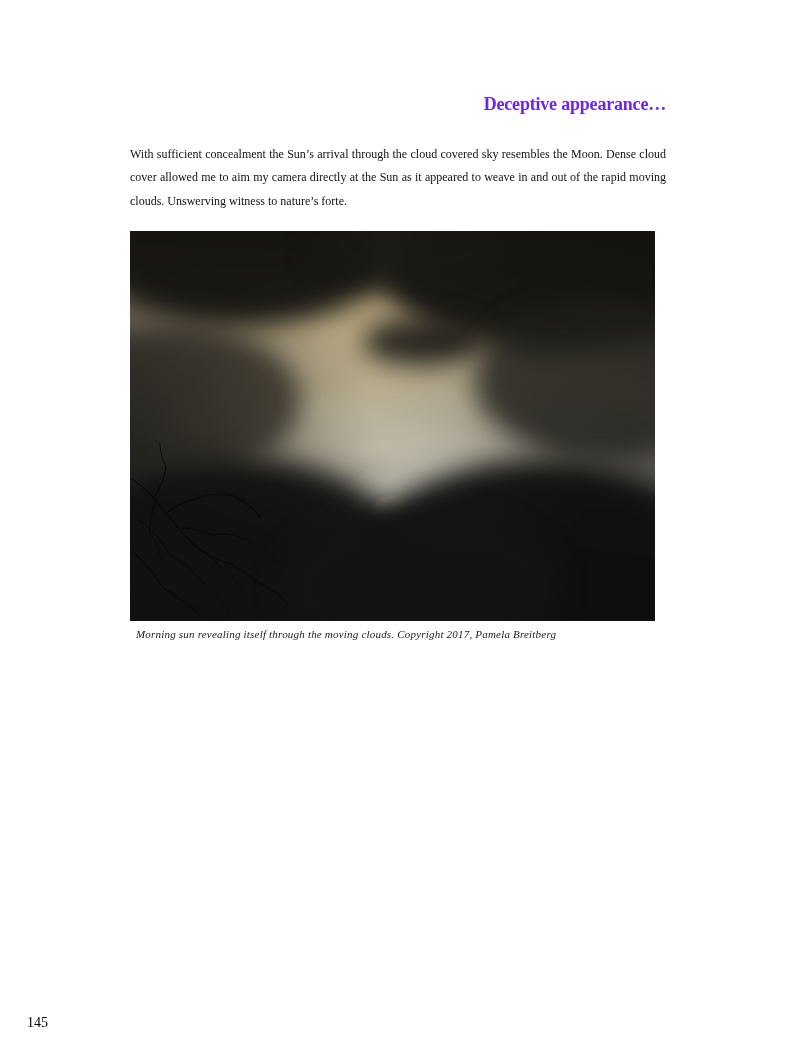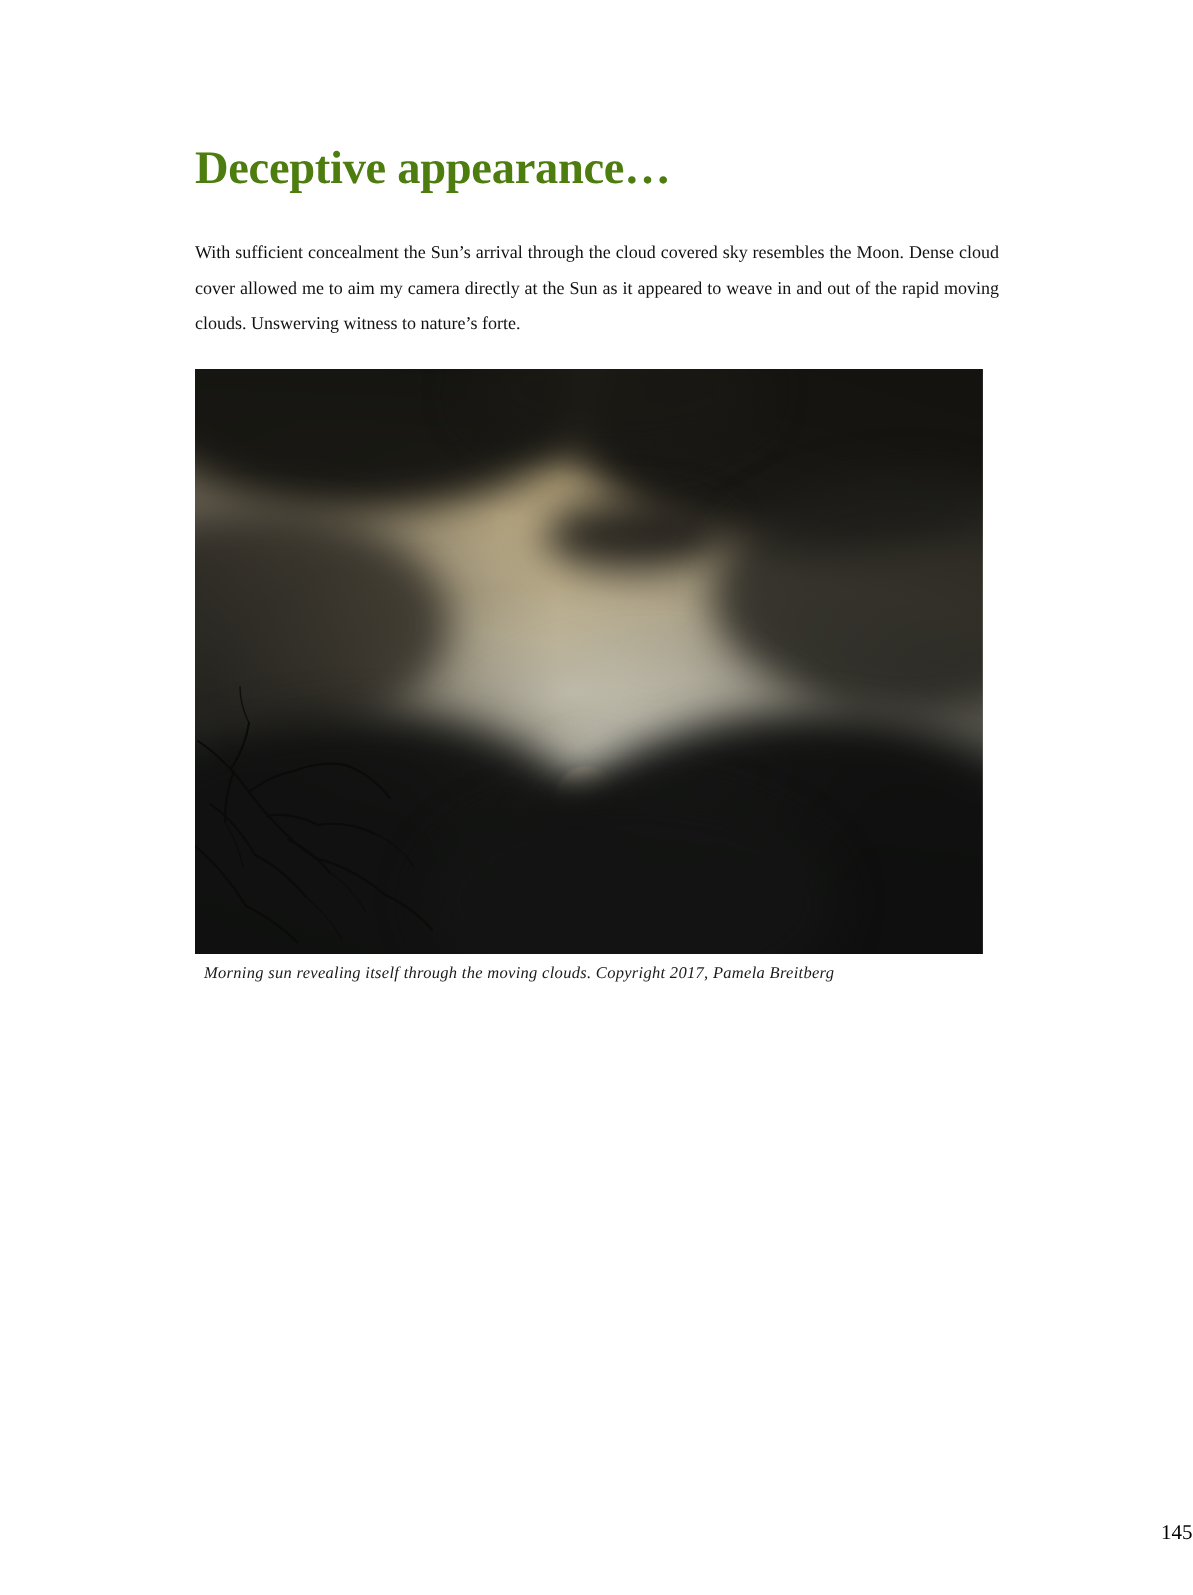--- a/index.html
+++ b/index.html
@@ -25,25 +25,26 @@
   .content {
     position: absolute;
     left: 130px;
     top: 95px;
     width: 536px;
   }
 
   .page-title {
     font-family: "Liberation Serif", serif;
     font-weight: bold;
-    font-size: 31px;
+    font-size: 18px;
     line-height: 1.1;
     letter-spacing: -0.2px;
     margin: 0 0 28px 0;
-    color: #4d7c0f;
+    color: #6d28d9;
+    text-align: right;
   }
 
   .body-text {
     font-family: "Liberation Serif", serif;
     font-size: 12px;
     line-height: 23.5px;
     text-align: justify;
     text-justify: inter-word;
     margin: 0 0 18px 0;
     color: #111111;
@@ -175,24 +176,25 @@
     line-height: 14px;
     color: #1a1a1a;
     margin: 6px 0 0 6px;
     letter-spacing: 0.2px;
   }
 
   .page-number {
     position: absolute;
     left: 0; right: 0;
     top: 1015px;
-    text-align: right;
+    text-align: left;
     font-family: "Liberation Serif", serif;
     font-size: 14px;
     color: #000000;
+    padding-left: 27px;
   }
 </style>
 </head>
 <body>
 
 <div class="page">
 
   <div class="content">
 
     <h1 class="page-title">Deceptive appearance…</h1>

